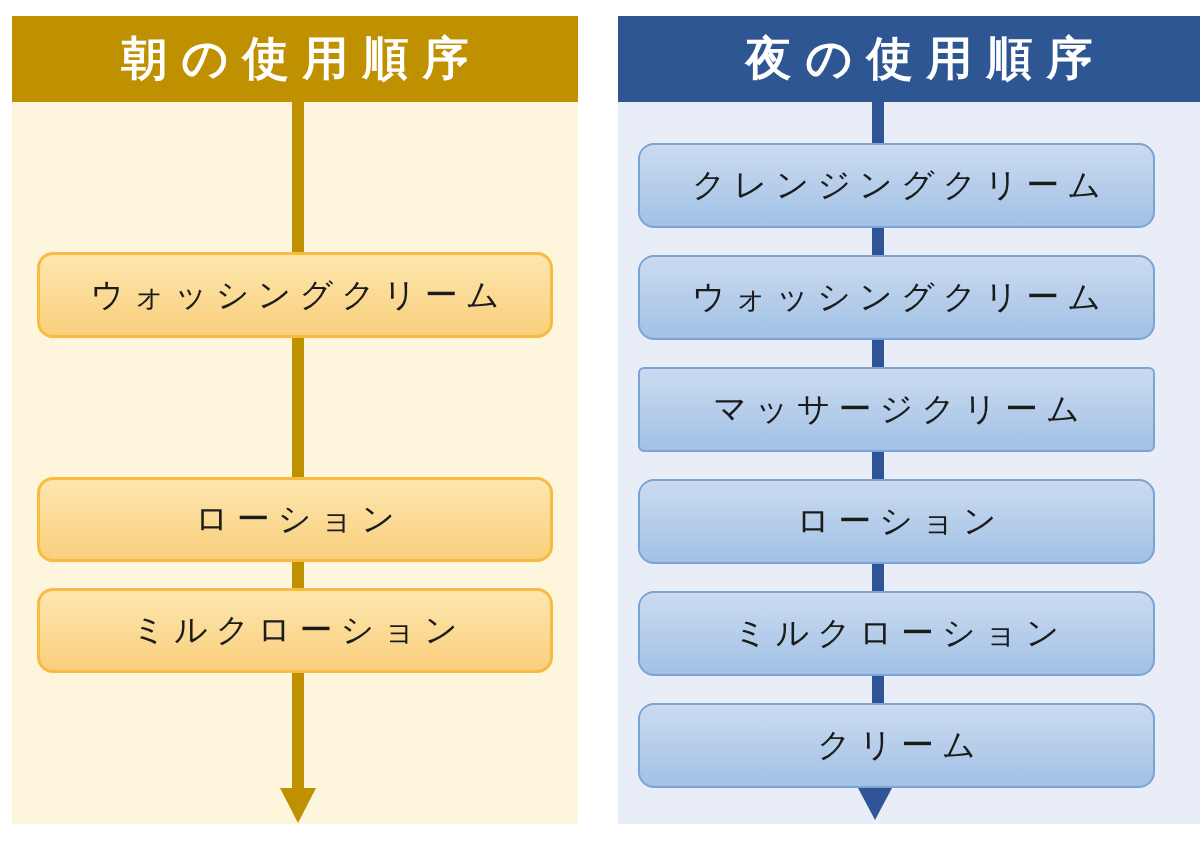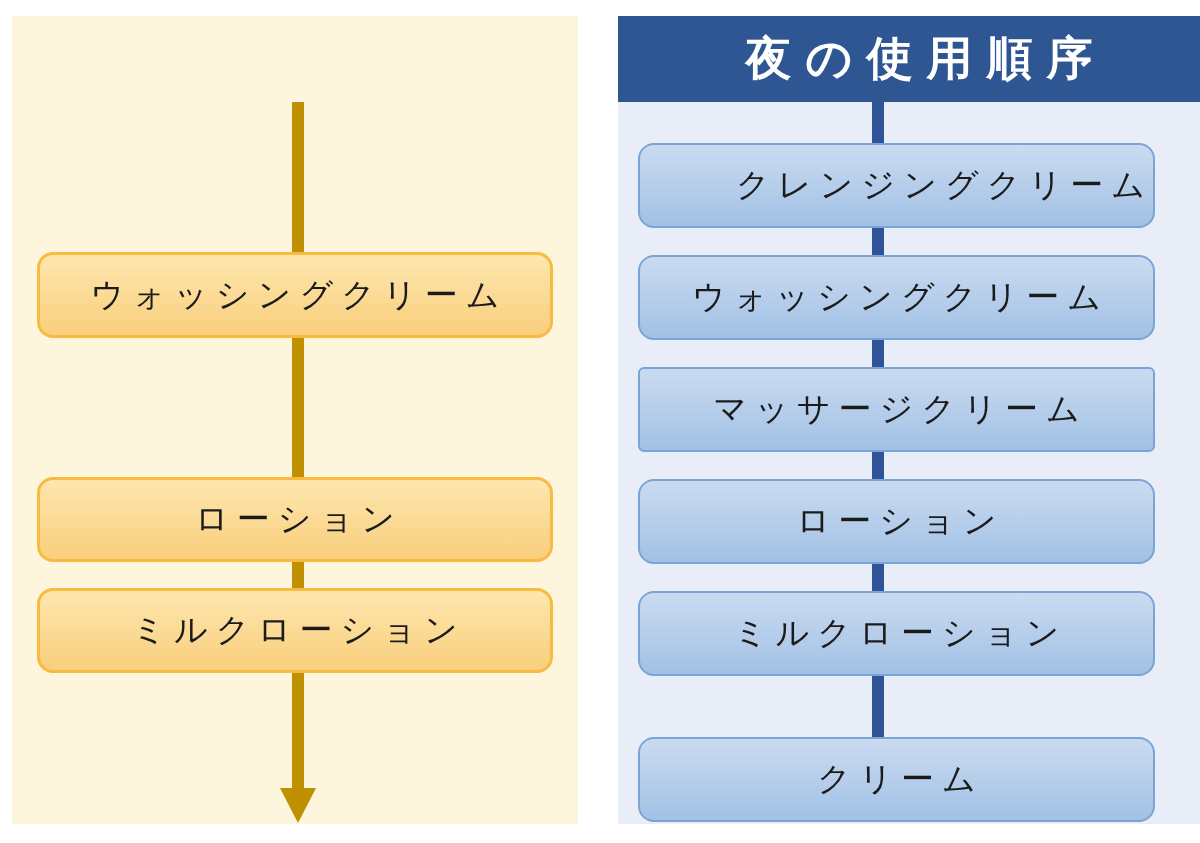--- a/index.html
+++ b/index.html
@@ -62,33 +62,36 @@
     border: 3px solid #F9BA42;
   }
   .evening .step {
     left: 20px; width: 517px; height: 85px;
     background: linear-gradient(180deg, #CADBF0 0%, #A2C1E5 100%);
     border: 2px solid #7AA4D6;
   }
   .m1 { top: 236px; }
   .m2 { top: 461px; height: 85px !important; }
   .m3 { top: 572px; height: 85px !important; }
-  .e1 { top: 127px; justify-content: flex-end; }
+  .e1 { top: 127px; }
   .e2 { top: 239px; }
   .e3 { top: 351px; border-radius: 6px; }
   .e4 { top: 463px; }
   .e5 { top: 575px; }
-  .e6 { top: 721px; text-align: right; }
+  .e6 { top: 687px; text-align: right; }
 </style>
 </head>
 <body>
 
 <div class="canvas">
 
   <section class="panel morning">
+    <header class="panel-header">
+      <span>朝の使用順序</span>
+    </header>
     <div class="arrow-shaft"></div>
     <div class="arrow-head"></div>
     <div class="step m1">
       <span>ウォッシングクリーム</span>
     </div>
     <div class="step m2">
       <span>ローション</span>
     </div>
     <div class="step m3">
       <span>ミルクローション</span>

